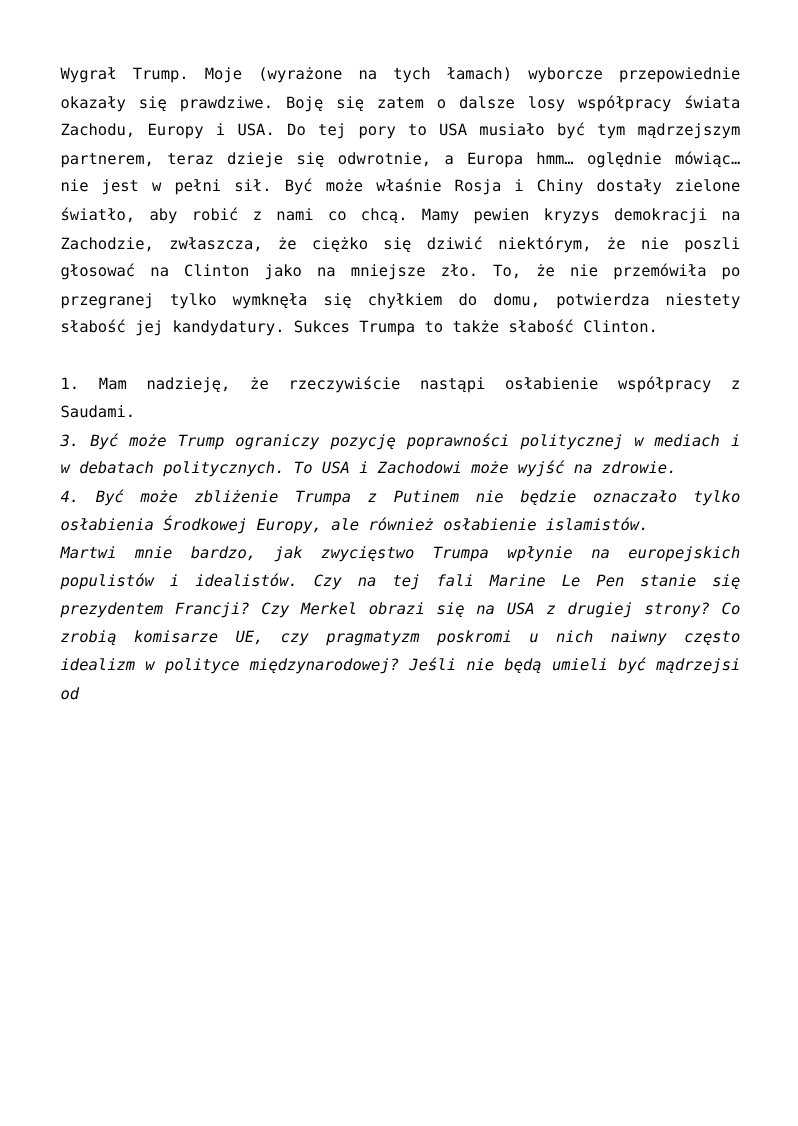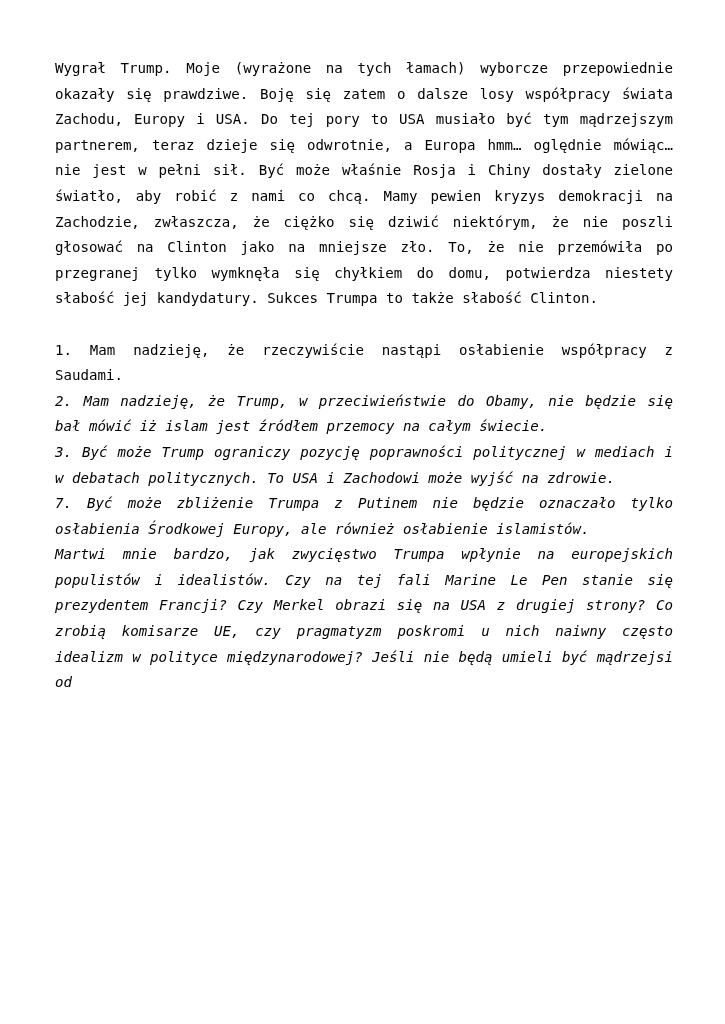--- a/index.html
+++ b/index.html
@@ -45,18 +45,17 @@
   }
 </style>
 </head>
 <body>
 
 <div class="page">
   <div class="doc-body">
     <p class="para">Wygrał Trump. Moje (wyrażone na tych łamach) wyborcze przepowiednie okazały się prawdziwe. Boję się zatem o dalsze losy współpracy świata Zachodu, Europy i USA. Do tej pory to USA musiało być tym mądrzejszym partnerem, teraz dzieje się odwrotnie, a Europa hmm… oględnie mówiąc… nie jest w pełni sił. Być może właśnie Rosja i Chiny dostały zielone światło, aby robić z nami co chcą. Mamy pewien kryzys demokracji na Zachodzie, zwłaszcza, że ciężko się dziwić niektórym, że nie poszli głosować na Clinton jako na mniejsze zło. To, że nie przemówiła po przegranej tylko wymknęła się chyłkiem do domu, potwierdza niestety słabość jej kandydatury. Sukces Trumpa to także słabość Clinton.</p>
     <div class="para-gap"></div>
     <p class="para">1. Mam nadzieję, że rzeczywiście nastąpi osłabienie współpracy z Saudami.</p>
-    <p class="para">2. Mam nadzieję, że Trump, w przeciwieństwie do Obamy, nie będzie się bał mówić iż islam jest źródłem przemocy na całym świecie.</p>
     <p class="para">3. Być może Trump ograniczy pozycję poprawności politycznej w mediach i w debatach politycznych. To USA i Zachodowi może wyjść na zdrowie.</p>
-    <p class="para">7. Być może zbliżenie Trumpa z Putinem nie będzie oznaczało tylko osłabienia Środkowej Europy, ale również osłabienie islamistów.</p>
+    <p class="para">4. Być może zbliżenie Trumpa z Putinem nie będzie oznaczało tylko osłabienia Środkowej Europy, ale również osłabienie islamistów.</p>
     <p class="para">Martwi mnie bardzo, jak zwycięstwo Trumpa wpłynie na europejskich populistów i idealistów. Czy na tej fali Marine Le Pen stanie się prezydentem Francji? Czy Merkel obrazi się na USA z drugiej strony? Co zrobią komisarze UE, czy pragmatyzm poskromi u nich naiwny często idealizm w polityce międzynarodowej? Jeśli nie będą umieli być mądrzejsi od</p>
   </div>
 </div>
 
 </body></html>

